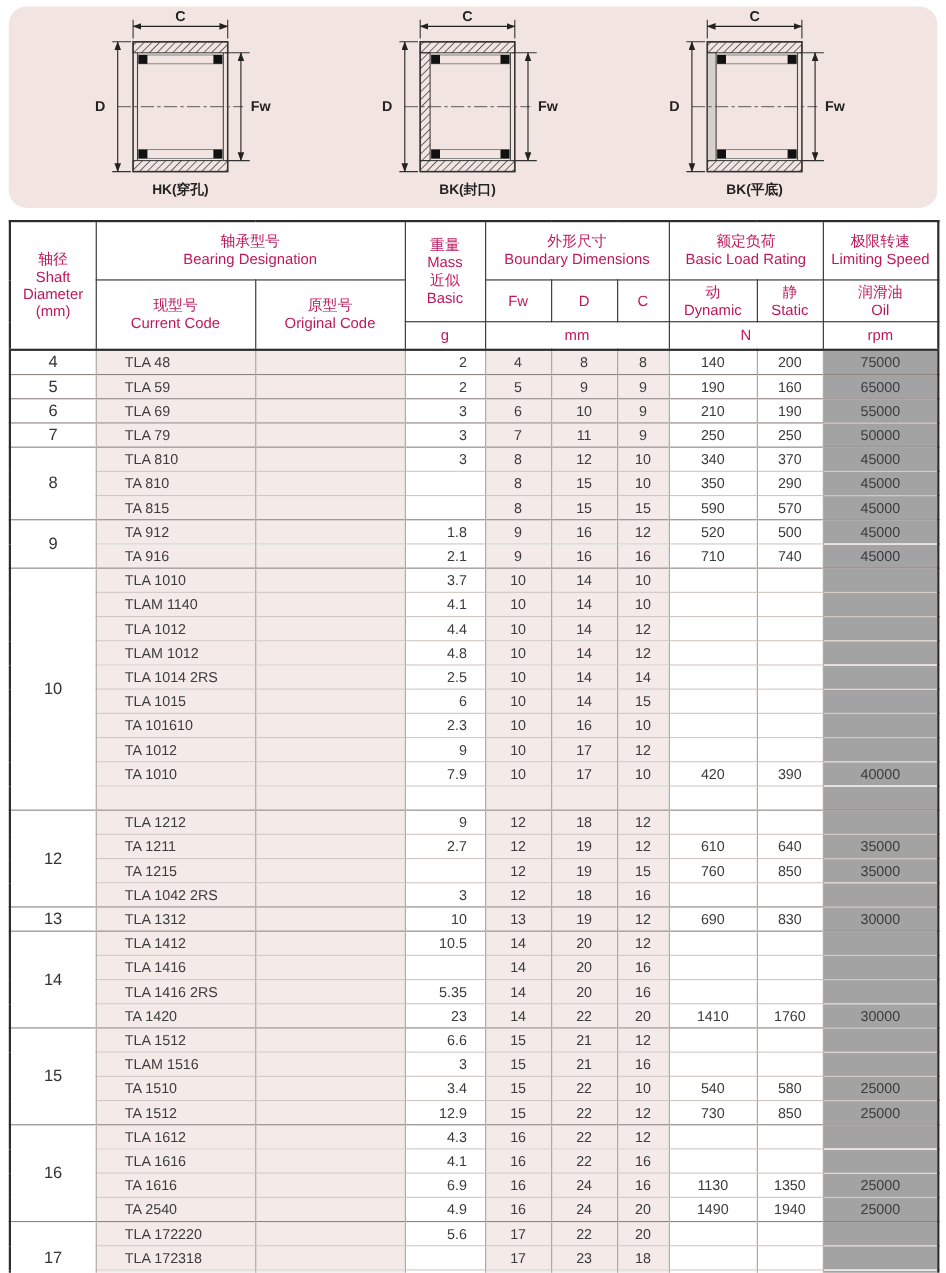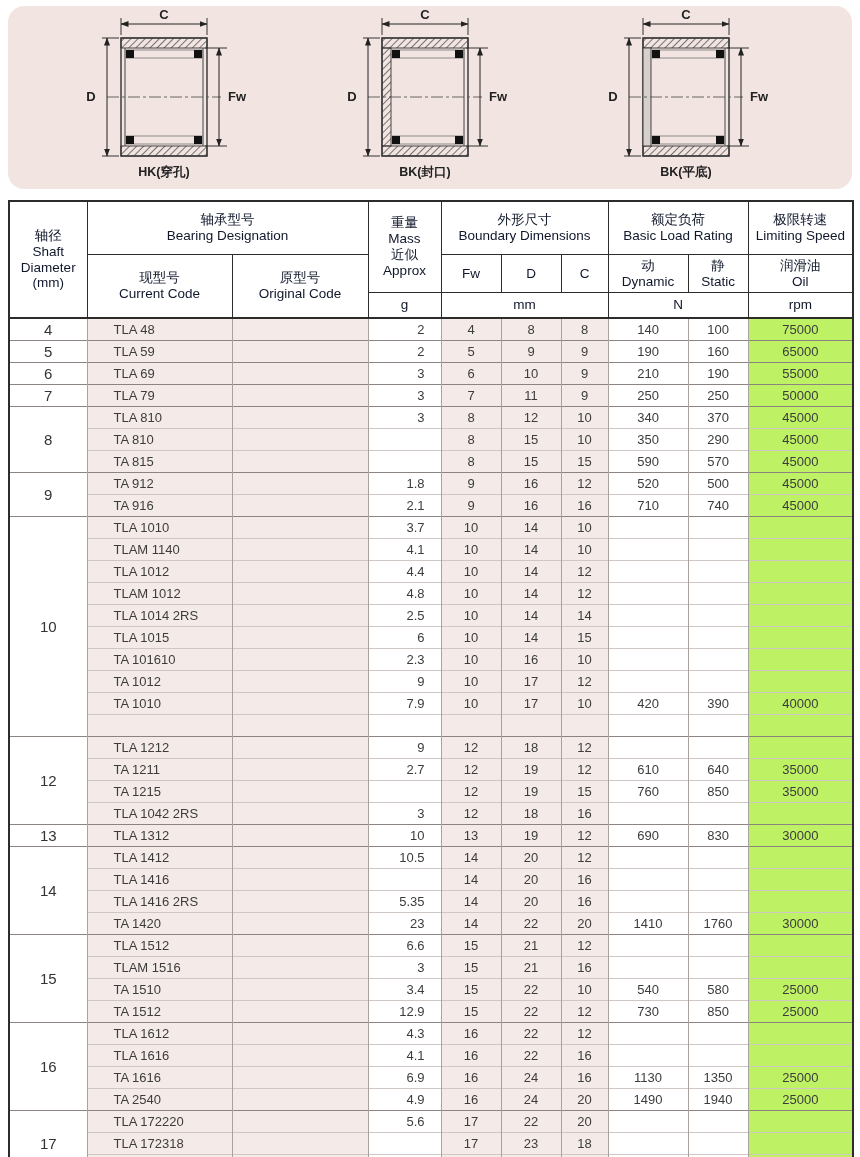--- a/index.html
+++ b/index.html
@@ -18,21 +18,21 @@
   .caption{font-size:12.5px;font-weight:bold;}
   
   table{
     position:absolute;left:8px;top:200px;width:844px;
     border-collapse:collapse;table-layout:fixed;
     border:2px solid #2e2c2b;
     font-size:13px;
   }
   thead th{
     border:1px solid #2e2c2b;background:#ffffff;
-    font-weight:normal;color:#0f172a;
+    font-weight:normal;color:#be185d;
     white-space:pre-line;line-height:1.18;
     text-align:center;vertical-align:middle;padding:2px 1px;
     font-size:13.5px;
   }
   thead tr.h1 th{height:48px;}
   thead tr.h2 th{height:33px;}
   thead tr.h3 th{height:20px;}
   thead{border-bottom:2px solid #2e2c2b;}
   tbody td{
     height:21px;padding:0 2px;
@@ -41,21 +41,21 @@
     color:#3c3c3c;vertical-align:middle;
     overflow:hidden;white-space:nowrap;
   }
   tbody tr.group-start td{border-top:1px solid #8b8480;}
   .col-shaft{background:#ffffff;text-align:center;font-size:15px;color:#333;}
   .col-current{background:#f4ebe8;text-align:left;padding-left:26px;}
   .col-original{background:#f4ebe8;text-align:left;padding-left:14px;}
   .col-mass{background:#ffffff;text-align:right;padding-right:16px;}
   .col-fw,.col-d,.col-c{background:#f4ebe8;text-align:center;}
   .col-dyn,.col-stat{background:#ffffff;text-align:center;}
-  .col-speed{background:#bef264;text-align:center;}
+  .col-speed{background:#a3a3a3;text-align:center;}
 </style>
 </head>
 <body>
 
 <svg width="0" height="0" style="position:absolute" aria-hidden="true">
   <defs>
     <pattern id="hatch" patternUnits="userSpaceOnUse" width="5" height="5" patternTransform="rotate(45)">
       <line x1="0" y1="0" x2="0" y2="5" stroke="#4c4c4c" stroke-width="1.5"></line>
     </pattern>
     <marker id="arr" markerWidth="8" markerHeight="7" refX="7.5" refY="3" orient="auto-start-reverse">
@@ -180,21 +180,21 @@
     <tr class="h1">
       <th rowspan="3">轴径
 Shaft
 Diameter
 (mm)</th>
       <th colspan="2">轴承型号
 Bearing Designation</th>
       <th rowspan="2">重量
 Mass
 近似
-Approx</th>
+Basic</th>
       <th colspan="3">外形尺寸
 Boundary Dimensions</th>
       <th colspan="2">额定负荷
 Basic Load Rating</th>
       <th>极限转速
 Limiting Speed</th>
     </tr>
     <tr class="h2">
       <th rowspan="2">现型号
 Current Code</th>
@@ -220,21 +220,21 @@
   <tbody>
       <tr class="group-start">
         <td class="col-shaft" rowspan="1">4</td>
         <td class="col-current">TLA 48</td>
         <td class="col-original"></td>
         <td class="col-mass">2</td>
         <td class="col-fw">4</td>
         <td class="col-d">8</td>
         <td class="col-c">8</td>
         <td class="col-dyn">140</td>
-        <td class="col-stat">100</td>
+        <td class="col-stat">200</td>
         <td class="col-speed">75000</td>
       </tr>
       <tr class="group-start">
         <td class="col-shaft" rowspan="1">5</td>
         <td class="col-current">TLA 59</td>
         <td class="col-original"></td>
         <td class="col-mass">2</td>
         <td class="col-fw">5</td>
         <td class="col-d">9</td>
         <td class="col-c">9</td>

